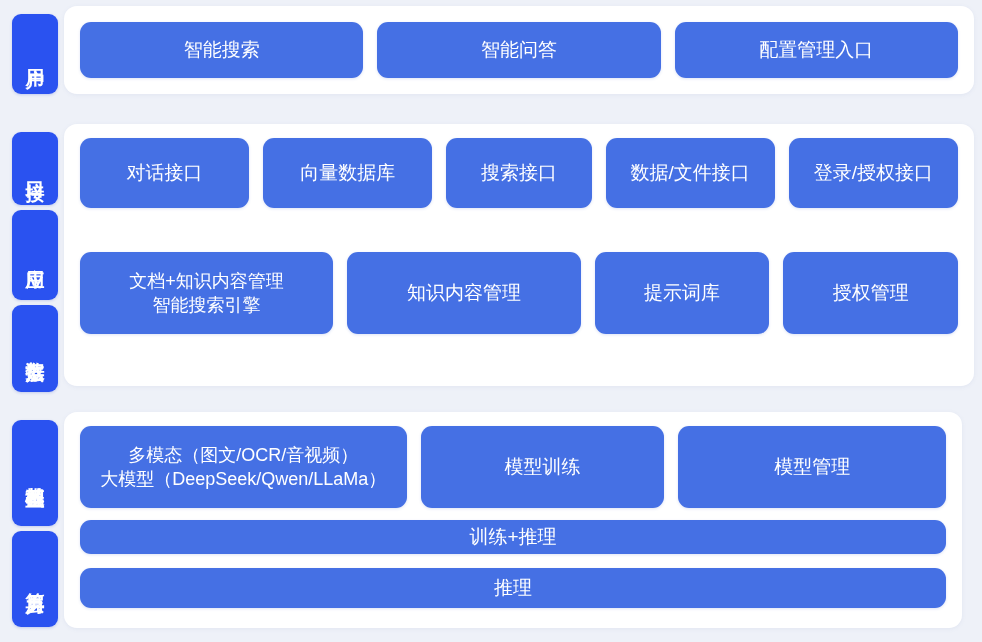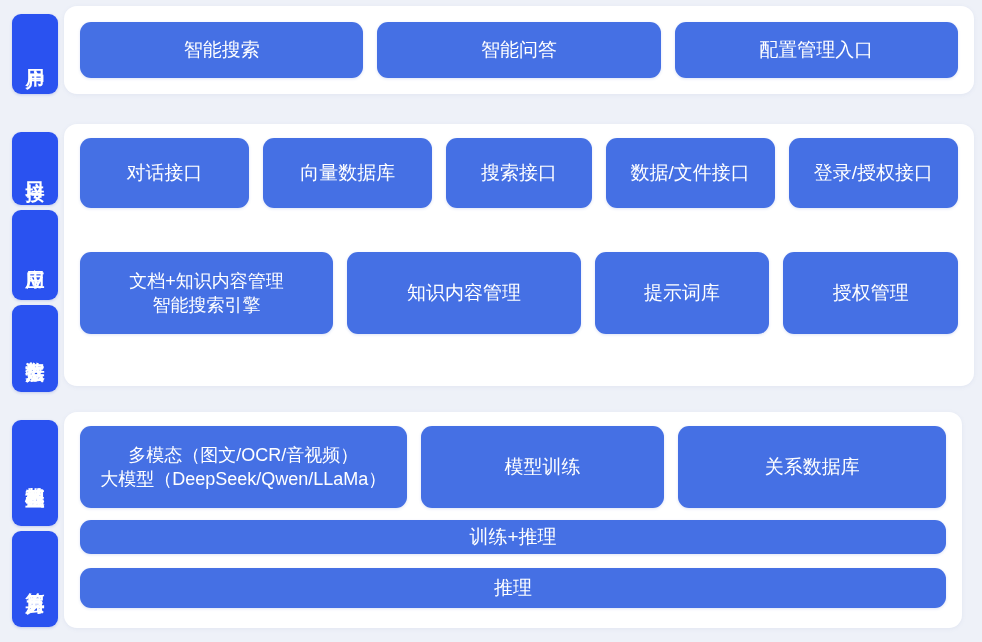--- a/index.html
+++ b/index.html
@@ -168,21 +168,21 @@
     <div class="rail">
       <div class="rail-tab t-model">基础模型</div>
       <div class="rail-tab t-compute">算力层</div>
     </div>
     <div class="panel">
 
       <div class="row r-model">
         <div class="box two-line" style="flex:1.35 1 0">多模态（图文/OCR/音视频）
 大模型（DeepSeek/Qwen/LLaMa）</div>
         <div class="box" style="flex:1 1 0">模型训练</div>
-        <div class="box" style="flex:1.1 1 0">关系数据库</div>
+        <div class="box" style="flex:1.1 1 0">模型管理</div>
       </div>
 
       <div class="row r-compute">
         <div class="box" style="flex:1 1 0">训练+推理</div>
         <div class="box" style="flex:1.25 1 0">推理</div>
       </div>
 
     </div>
   </div>
 

